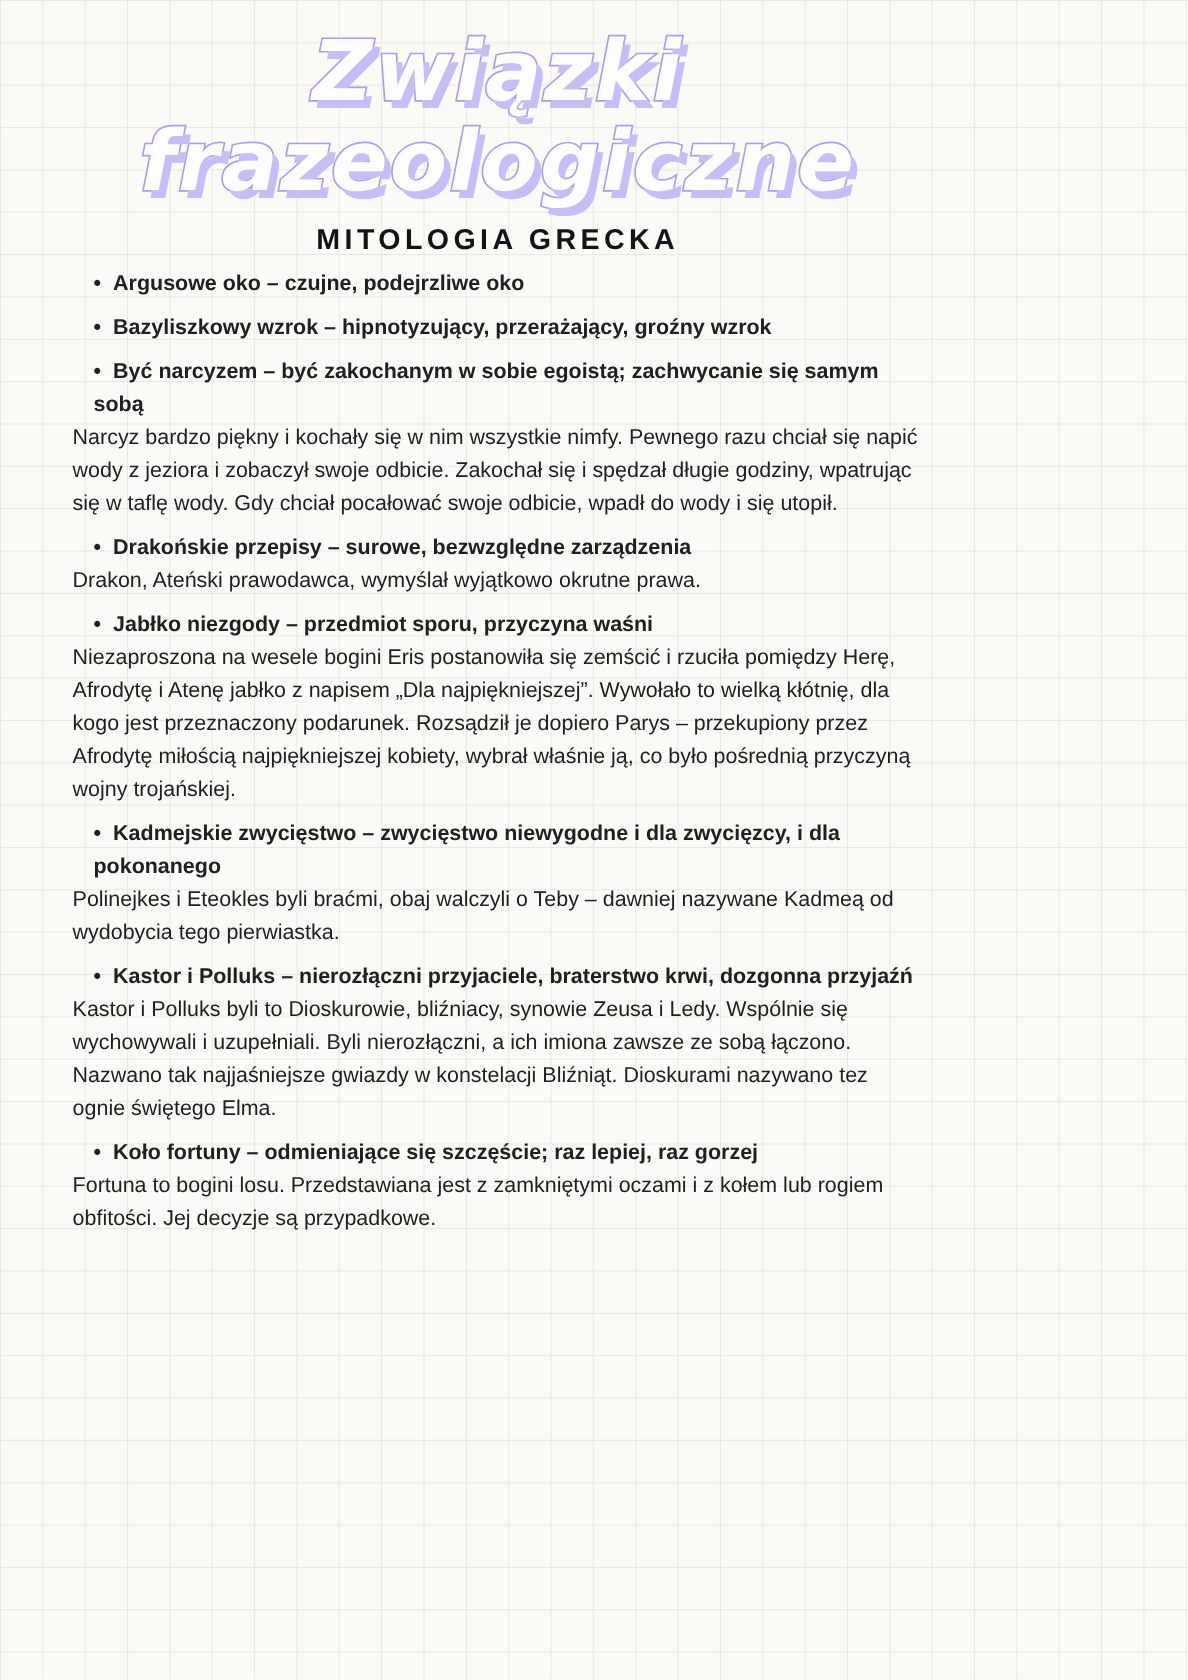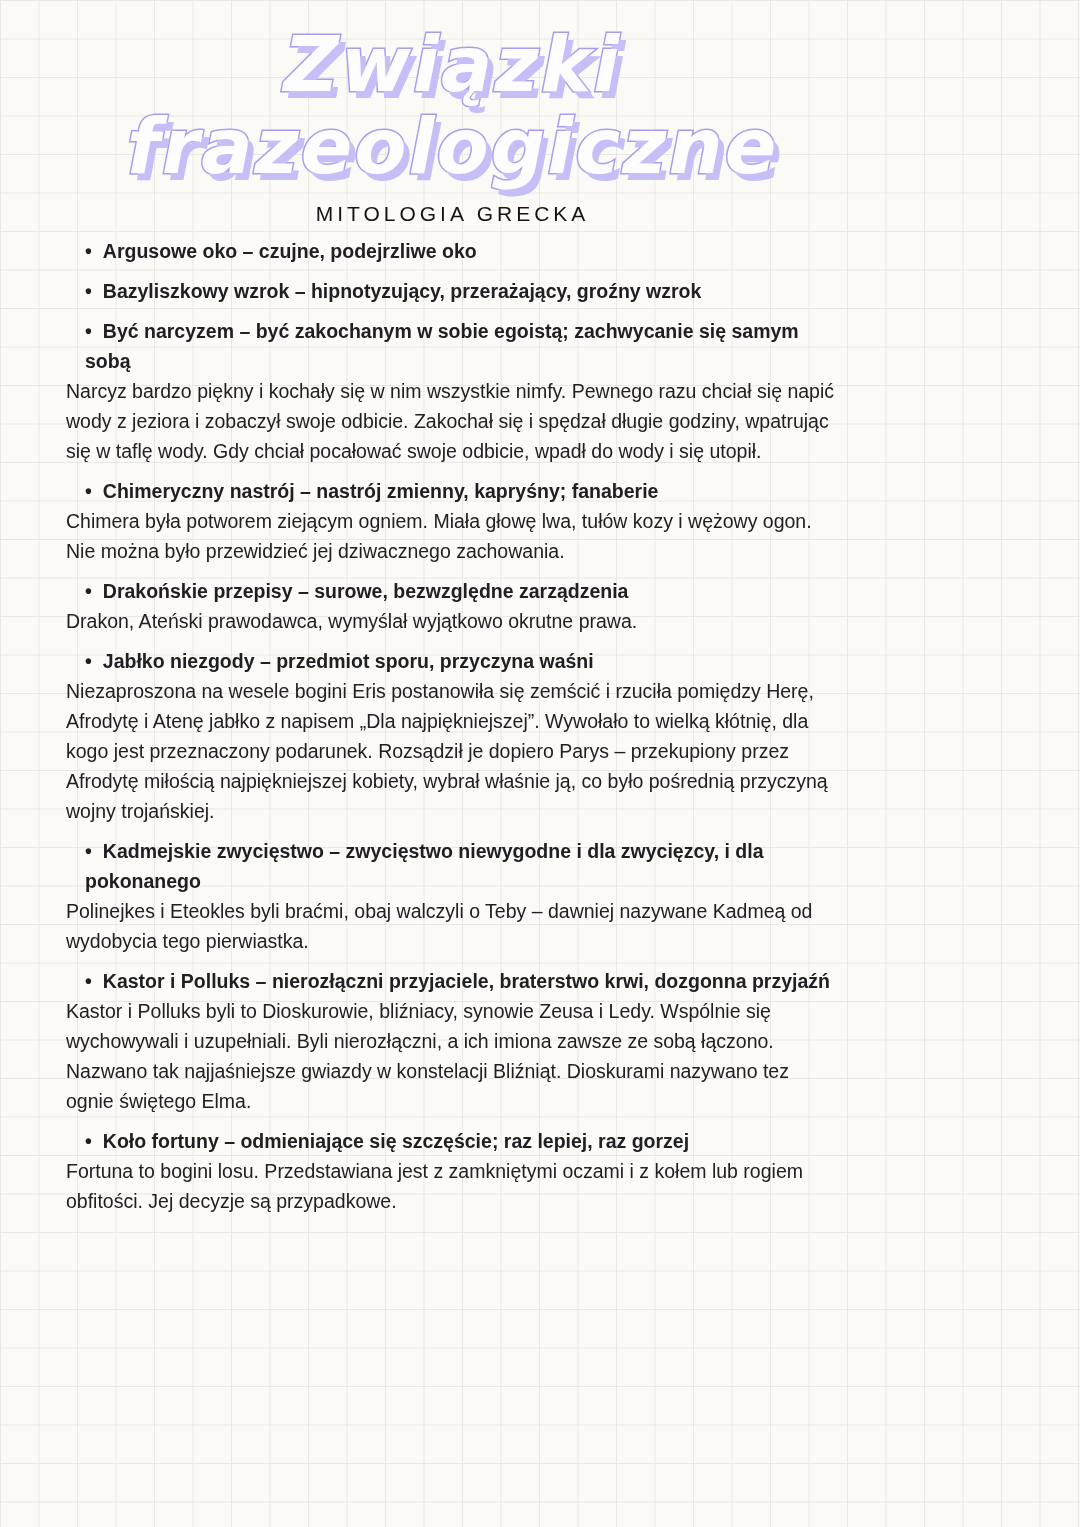--- a/index.html
+++ b/index.html
@@ -31,22 +31,22 @@
     line-height: 1.08;
     letter-spacing: 2px;
     color: #fdfdff;
     -webkit-text-stroke: 3px #a89df0;
     paint-order: stroke fill;
     text-shadow: 6px 7px 0 #c6bff7;
     white-space: nowrap;
   }
   .subtitle {
     margin-top: 14px;
-    font-size: 21px;
-    font-weight: normal;
+    font-size: 26px;
+    font-weight: bold;
     letter-spacing: 4px;
     color: #141418;
     text-align: center;
   }
   .entries {
     margin-top: 6px;
     font-size: 19.5px;
     line-height: 30px;
     color: #202024;
   }
@@ -81,24 +81,20 @@
 
     <section class="entry">
       <div class="entry-heading">Bazyliszkowy wzrok – hipnotyzujący, przerażający, groźny wzrok</div>
     </section>
 
     <section class="entry">
       <div class="entry-heading">Być narcyzem – być zakochanym w sobie egoistą; zachwycanie się samym sobą</div>
       <p class="entry-body">Narcyz bardzo piękny i kochały się w nim wszystkie nimfy. Pewnego razu chciał się napić wody z jeziora i zobaczył swoje odbicie. Zakochał się i spędzał długie godziny, wpatrując się w taflę wody. Gdy chciał pocałować swoje odbicie, wpadł do wody i się utopił.</p>
     </section>
 
-    <section class="entry">
-      <div class="entry-heading">Chimeryczny nastrój – nastrój zmienny, kapryśny; fanaberie</div>
-      <p class="entry-body">Chimera była potworem ziejącym ogniem. Miała głowę lwa, tułów kozy i wężowy ogon. Nie można było przewidzieć jej dziwacznego zachowania.</p>
-    </section>
 
     <section class="entry">
       <div class="entry-heading">Drakońskie przepisy – surowe, bezwzględne zarządzenia</div>
       <p class="entry-body">Drakon, Ateński prawodawca, wymyślał wyjątkowo okrutne prawa.</p>
     </section>
 
 
     <section class="entry">
       <div class="entry-heading">Jabłko niezgody – przedmiot sporu, przyczyna waśni</div>
       <p class="entry-body">Niezaproszona na wesele bogini Eris postanowiła się zemścić i rzuciła pomiędzy Herę, Afrodytę i Atenę jabłko z napisem „Dla najpiękniejszej”. Wywołało to wielką kłótnię, dla kogo jest przeznaczony podarunek. Rozsądził je dopiero Parys – przekupiony przez Afrodytę miłością najpiękniejszej kobiety, wybrał właśnie ją, co było pośrednią przyczyną wojny trojańskiej.</p>

